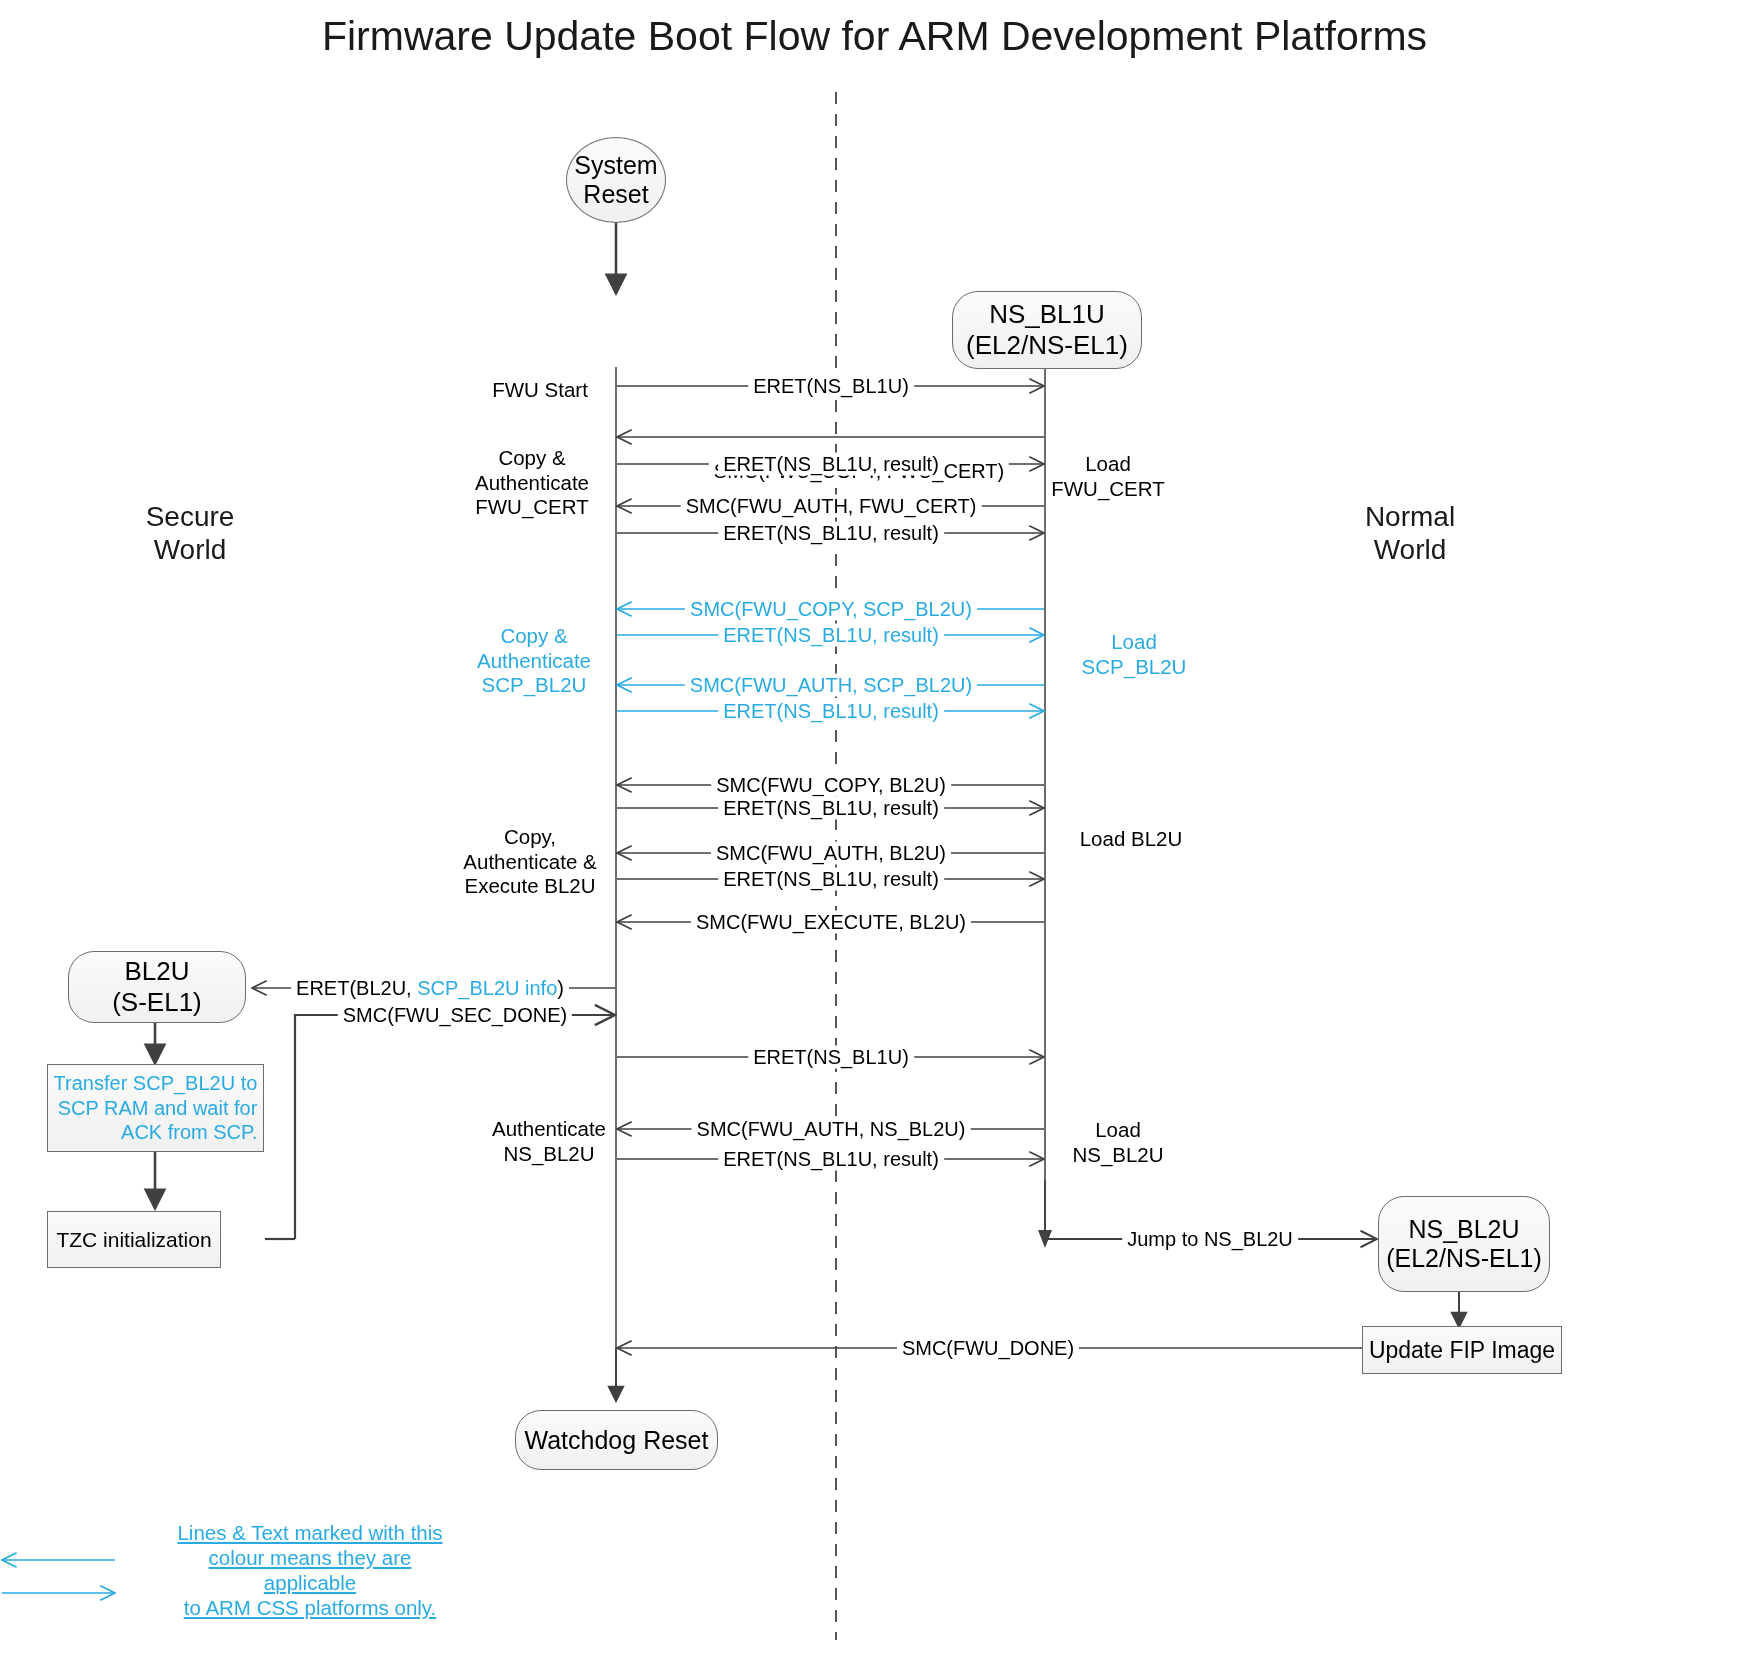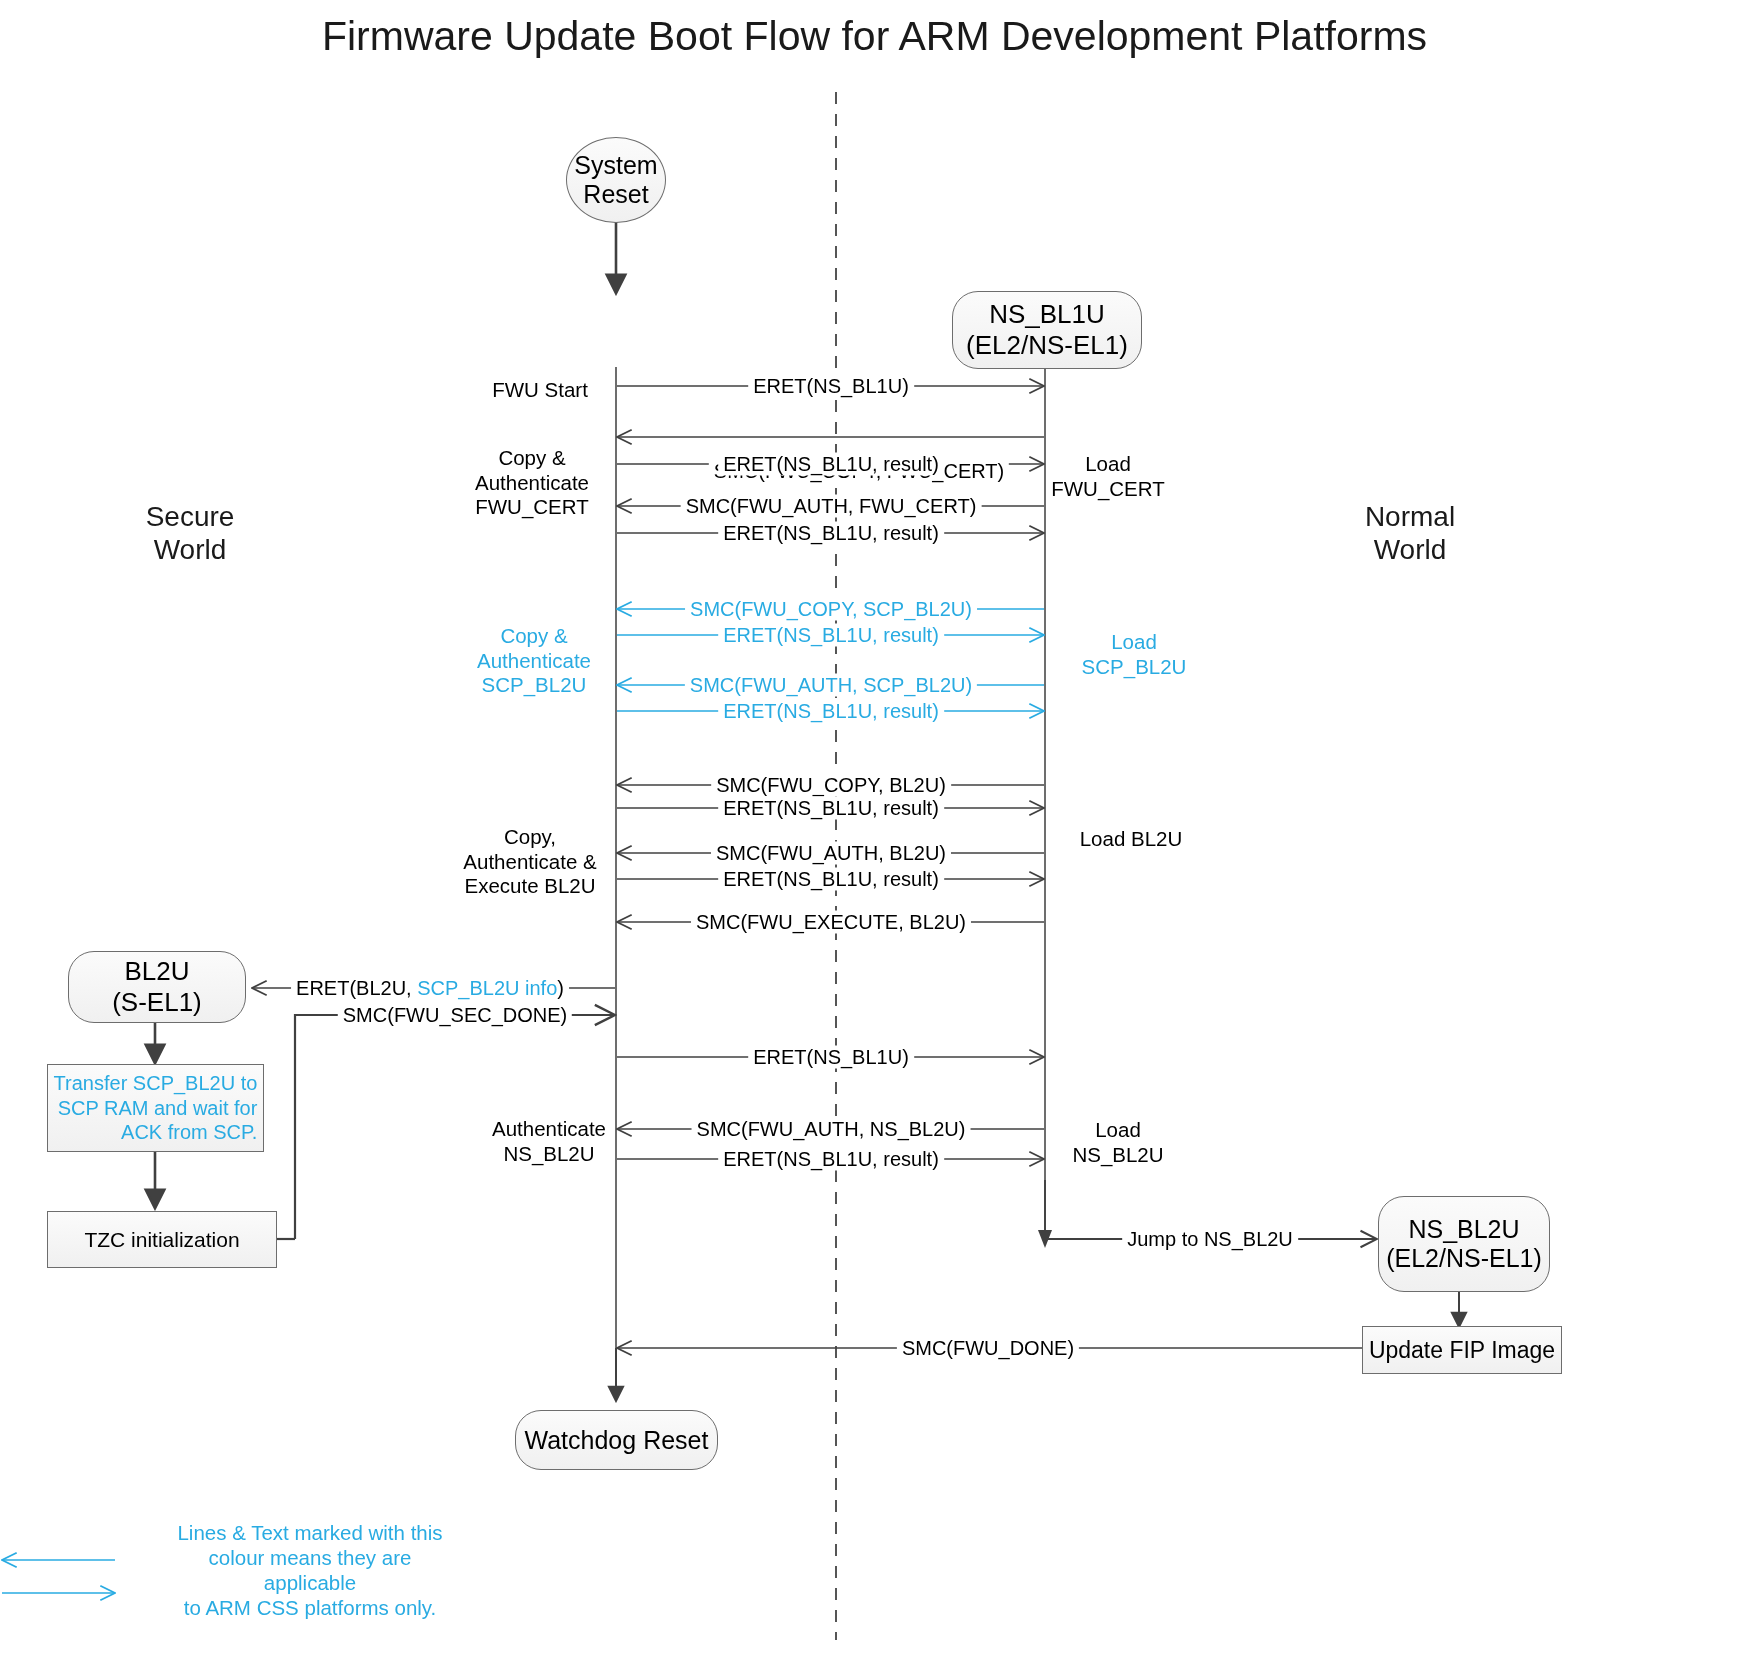--- a/index.html
+++ b/index.html
@@ -87,20 +87,21 @@
   }
   .side.blue { color: #29ABE2; }
 
   .legend-text {
     position: absolute;
     font-size: 20.5px;
     color: #29ABE2;
     text-align: center;
     line-height: 1.22;
     white-space: pre-line;
+    text-decoration: underline;
   }
 </style>
 </head>
 <body>
 
 <div id="canvas">
 
   <svg id="svg-layer" viewBox="0 0 1749 1676" xmlns="http://www.w3.org/2000/svg">
     <defs>
       <marker id="arrH" viewBox="0 0 12 12" refX="11" refY="6" markerWidth="11" markerHeight="11" orient="auto-start-reverse">
@@ -202,21 +203,21 @@
 
   <div class="node stadium" style="left:68px; top:951px; width:178px; height:72px; font-size:26px;">
     <span class="l1">BL2U</span>
     <span class="l2">(S-EL1)</span>
   </div>
 
   <div class="node rect" style="left:47px; top:1064px; width:217px; height:88px; font-size:20px; color:#29ABE2; white-space:pre-line; line-height:1.22;">Transfer SCP_BL2U to
 SCP RAM and wait for
 ACK from SCP.</div>
 
-  <div class="node rect" style="left:47px; top:1211px; width:230px; height:57px; font-size:21px;">TZC initialization</div>
+  <div class="node rect" style="left:47px; top:1211px; width:174px; height:57px; font-size:21px;">TZC initialization</div>
 
   <div class="node stadium" style="left:1378px; top:1196px; width:172px; height:96px; font-size:25px;">
     <span class="l1">NS_BL2U</span>
     <span class="l2">(EL2/NS-EL1)</span>
   </div>
 
   <div class="node rect" style="left:1362px; top:1326px; width:200px; height:48px; font-size:23px;">Update FIP Image</div>
 
   <div class="node stadium" style="left:515px; top:1410px; width:203px; height:60px; font-size:25px;">Watchdog Reset</div>
 

